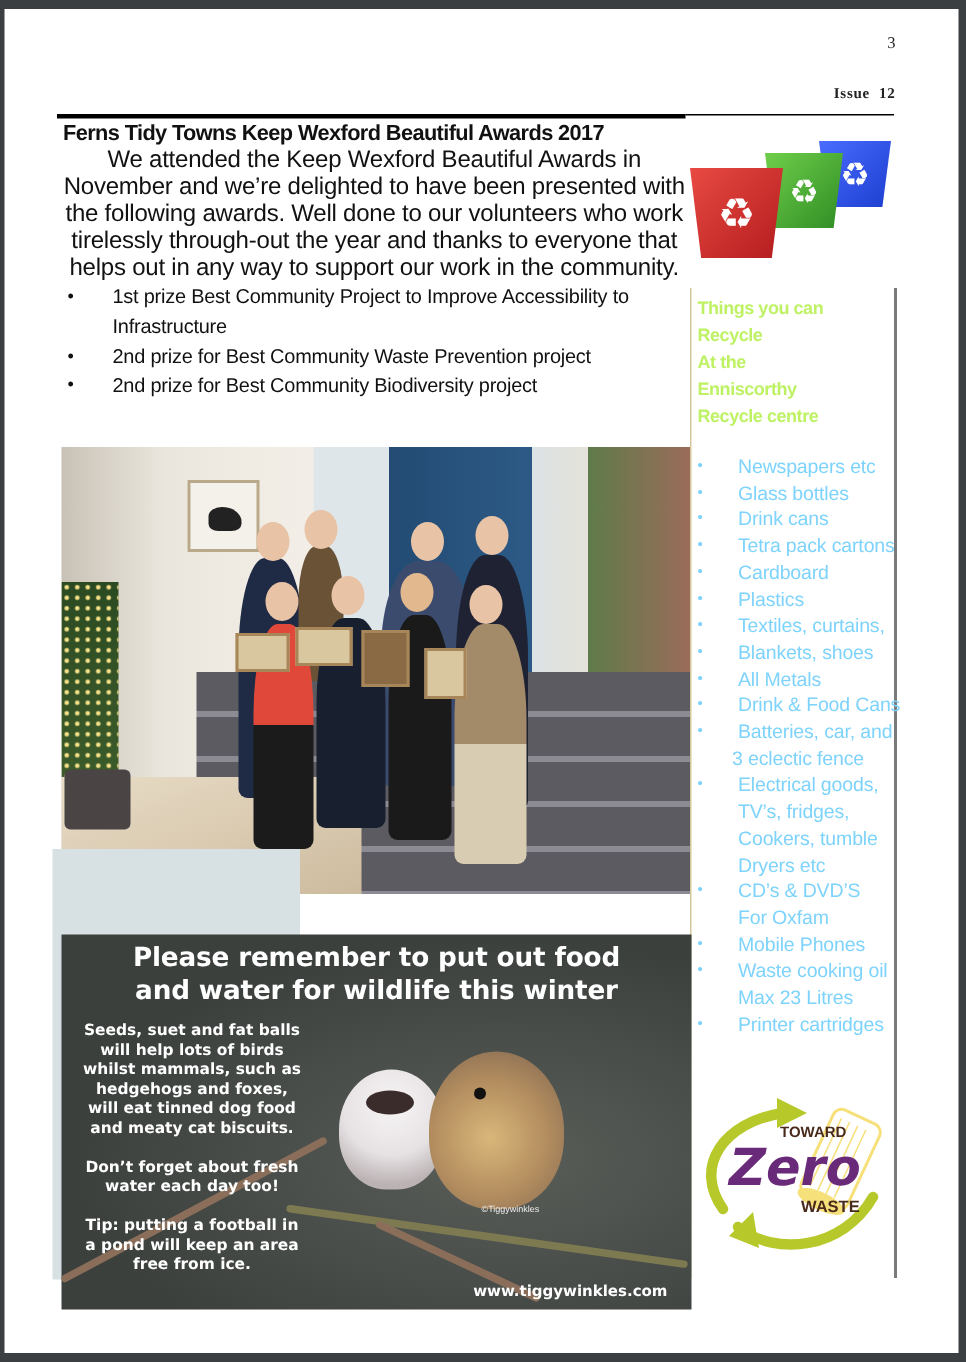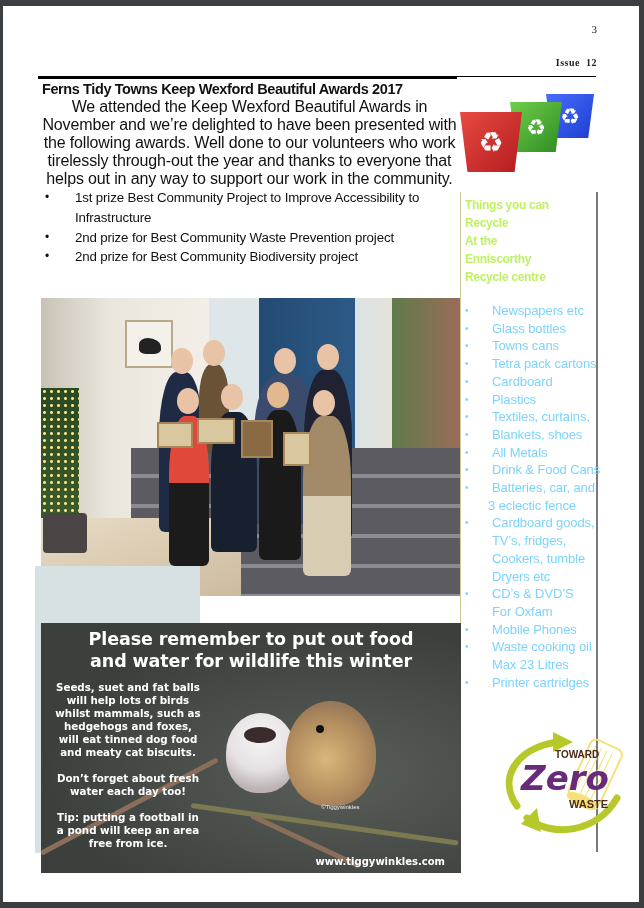--- a/index.html
+++ b/index.html
@@ -37,21 +37,21 @@
     .bin { position: absolute; clip-path: polygon(0 0,100% 0,88% 100%,12% 100%); }
     .bin .sym { position: absolute; left: 50%; top: 52%; transform: translate(-50%,-50%); color: #fff; font-size: 22px; line-height: 1; }
     .sidebar-box { position: absolute; left: 460px; top: 192px; width: 138px; height: 660px; border-left: 1px solid #d4c79a; border-right: 2px solid #7a7a7a; }
     .sidebar-title { position: absolute; left: 4px; top: 4px; width: 137px; text-align: left; font-size: 12px; font-weight: bold; line-height: 18px; color: #bef264; letter-spacing: -0.3px; }
     .recycle-list { position: absolute; left: 0; top: 110px; width: 137px; list-style: none; }
     .recycle-list li { position: relative; padding-left: 31px; font-size: 13px; line-height: 17.7px; color: #7dd3fc; letter-spacing: -0.1px; white-space: nowrap; }
     .recycle-list li.bul::before { content: "•"; position: absolute; left: 4px; font-size: 10px; }
     .recycle-list li.cont { padding-left: 31px; }
     .recycle-list li.cont2 { padding-left: 27px; }
 
-    .tzw { position: absolute; left: 462px; top: 728px; width: 132px; height: 118px; padding-left: 35px; }
+    .tzw { position: absolute; left: 462px; top: 728px; width: 132px; height: 118px; }
 
     .wildlife { position: absolute; left: 41px; top: 603px; width: 420px; height: 250px; background: radial-gradient(ellipse at 70% 60%,#5a5e59,#3b403d 70%); overflow: hidden; color: #fff; margin-top: 20px; }
     .wildlife-lt { position: absolute; left: 35px; top: 566px; width: 165px; height: 287px; background: #d7e0e2; }
     .wl-title { position: absolute; left: 0; top: 5px; width: 100%; text-align: center; font-family: "DejaVu Sans", sans-serif; font-weight: bold; font-size: 17.5px; line-height: 22px; letter-spacing: -0.1px; }
     .wl-body { position: absolute; left: 12px; top: 58px; width: 150px; text-align: center; font-family: "DejaVu Sans", sans-serif; font-weight: bold; font-size: 10.3px; line-height: 13px; }
     .wl-body p { margin-bottom: 13px; }
     .wl-url { position: absolute; right: 16px; bottom: 6px; font-family: "DejaVu Sans", sans-serif; font-weight: bold; font-size: 10px; }
     .wl-copy { position: absolute; left: 280px; top: 181px; font-size: 6px; color: #eee; }
     .branch { position: absolute; height: 5px; background: #8a6e5a; border-radius: 3px; transform-origin: left center; }
     .bird1 { position: absolute; left: 185px; top: 90px; width: 70px; height: 80px; border-radius: 50% 50% 45% 45%; background: radial-gradient(circle at 50% 30%,#f7f4f4 0,#e6e2e4 50%,#bbb2b3 80%); }
@@ -128,31 +128,31 @@
   <div class="sidebar-title">
     <div>Things you can</div>
     <div>Recycle</div>
     <div>At the</div>
     <div>Enniscorthy</div>
     <div>Recycle centre</div>
   </div>
   <ul class="recycle-list">
     <li class="bul">Newspapers etc</li>
     <li class="bul">Glass bottles</li>
-    <li class="bul">Towns cans</li>
+    <li class="bul">Drink cans</li>
     <li class="bul">Tetra pack cartons</li>
     <li class="bul">Cardboard</li>
     <li class="bul">Plastics</li>
     <li class="bul">Textiles, curtains,</li>
     <li class="bul">Blankets, shoes</li>
     <li class="bul">All Metals</li>
     <li class="bul">Drink &amp; Food Cans</li>
     <li class="bul">Batteries, car, and</li>
     <li class="cont2">3 eclectic  fence</li>
-    <li class="bul">Cardboard goods,</li>
+    <li class="bul">Electrical goods,</li>
     <li class="cont">TV’s, fridges,</li>
     <li class="cont">Cookers, tumble</li>
     <li class="cont">Dryers etc</li>
     <li class="bul">CD’s &amp; DVD’S</li>
     <li class="cont">For Oxfam</li>
     <li class="bul">Mobile Phones</li>
     <li class="bul">Waste cooking oil</li>
     <li class="cont">Max 23 Litres</li>
     <li class="bul">Printer cartridges</li>
   </ul>

